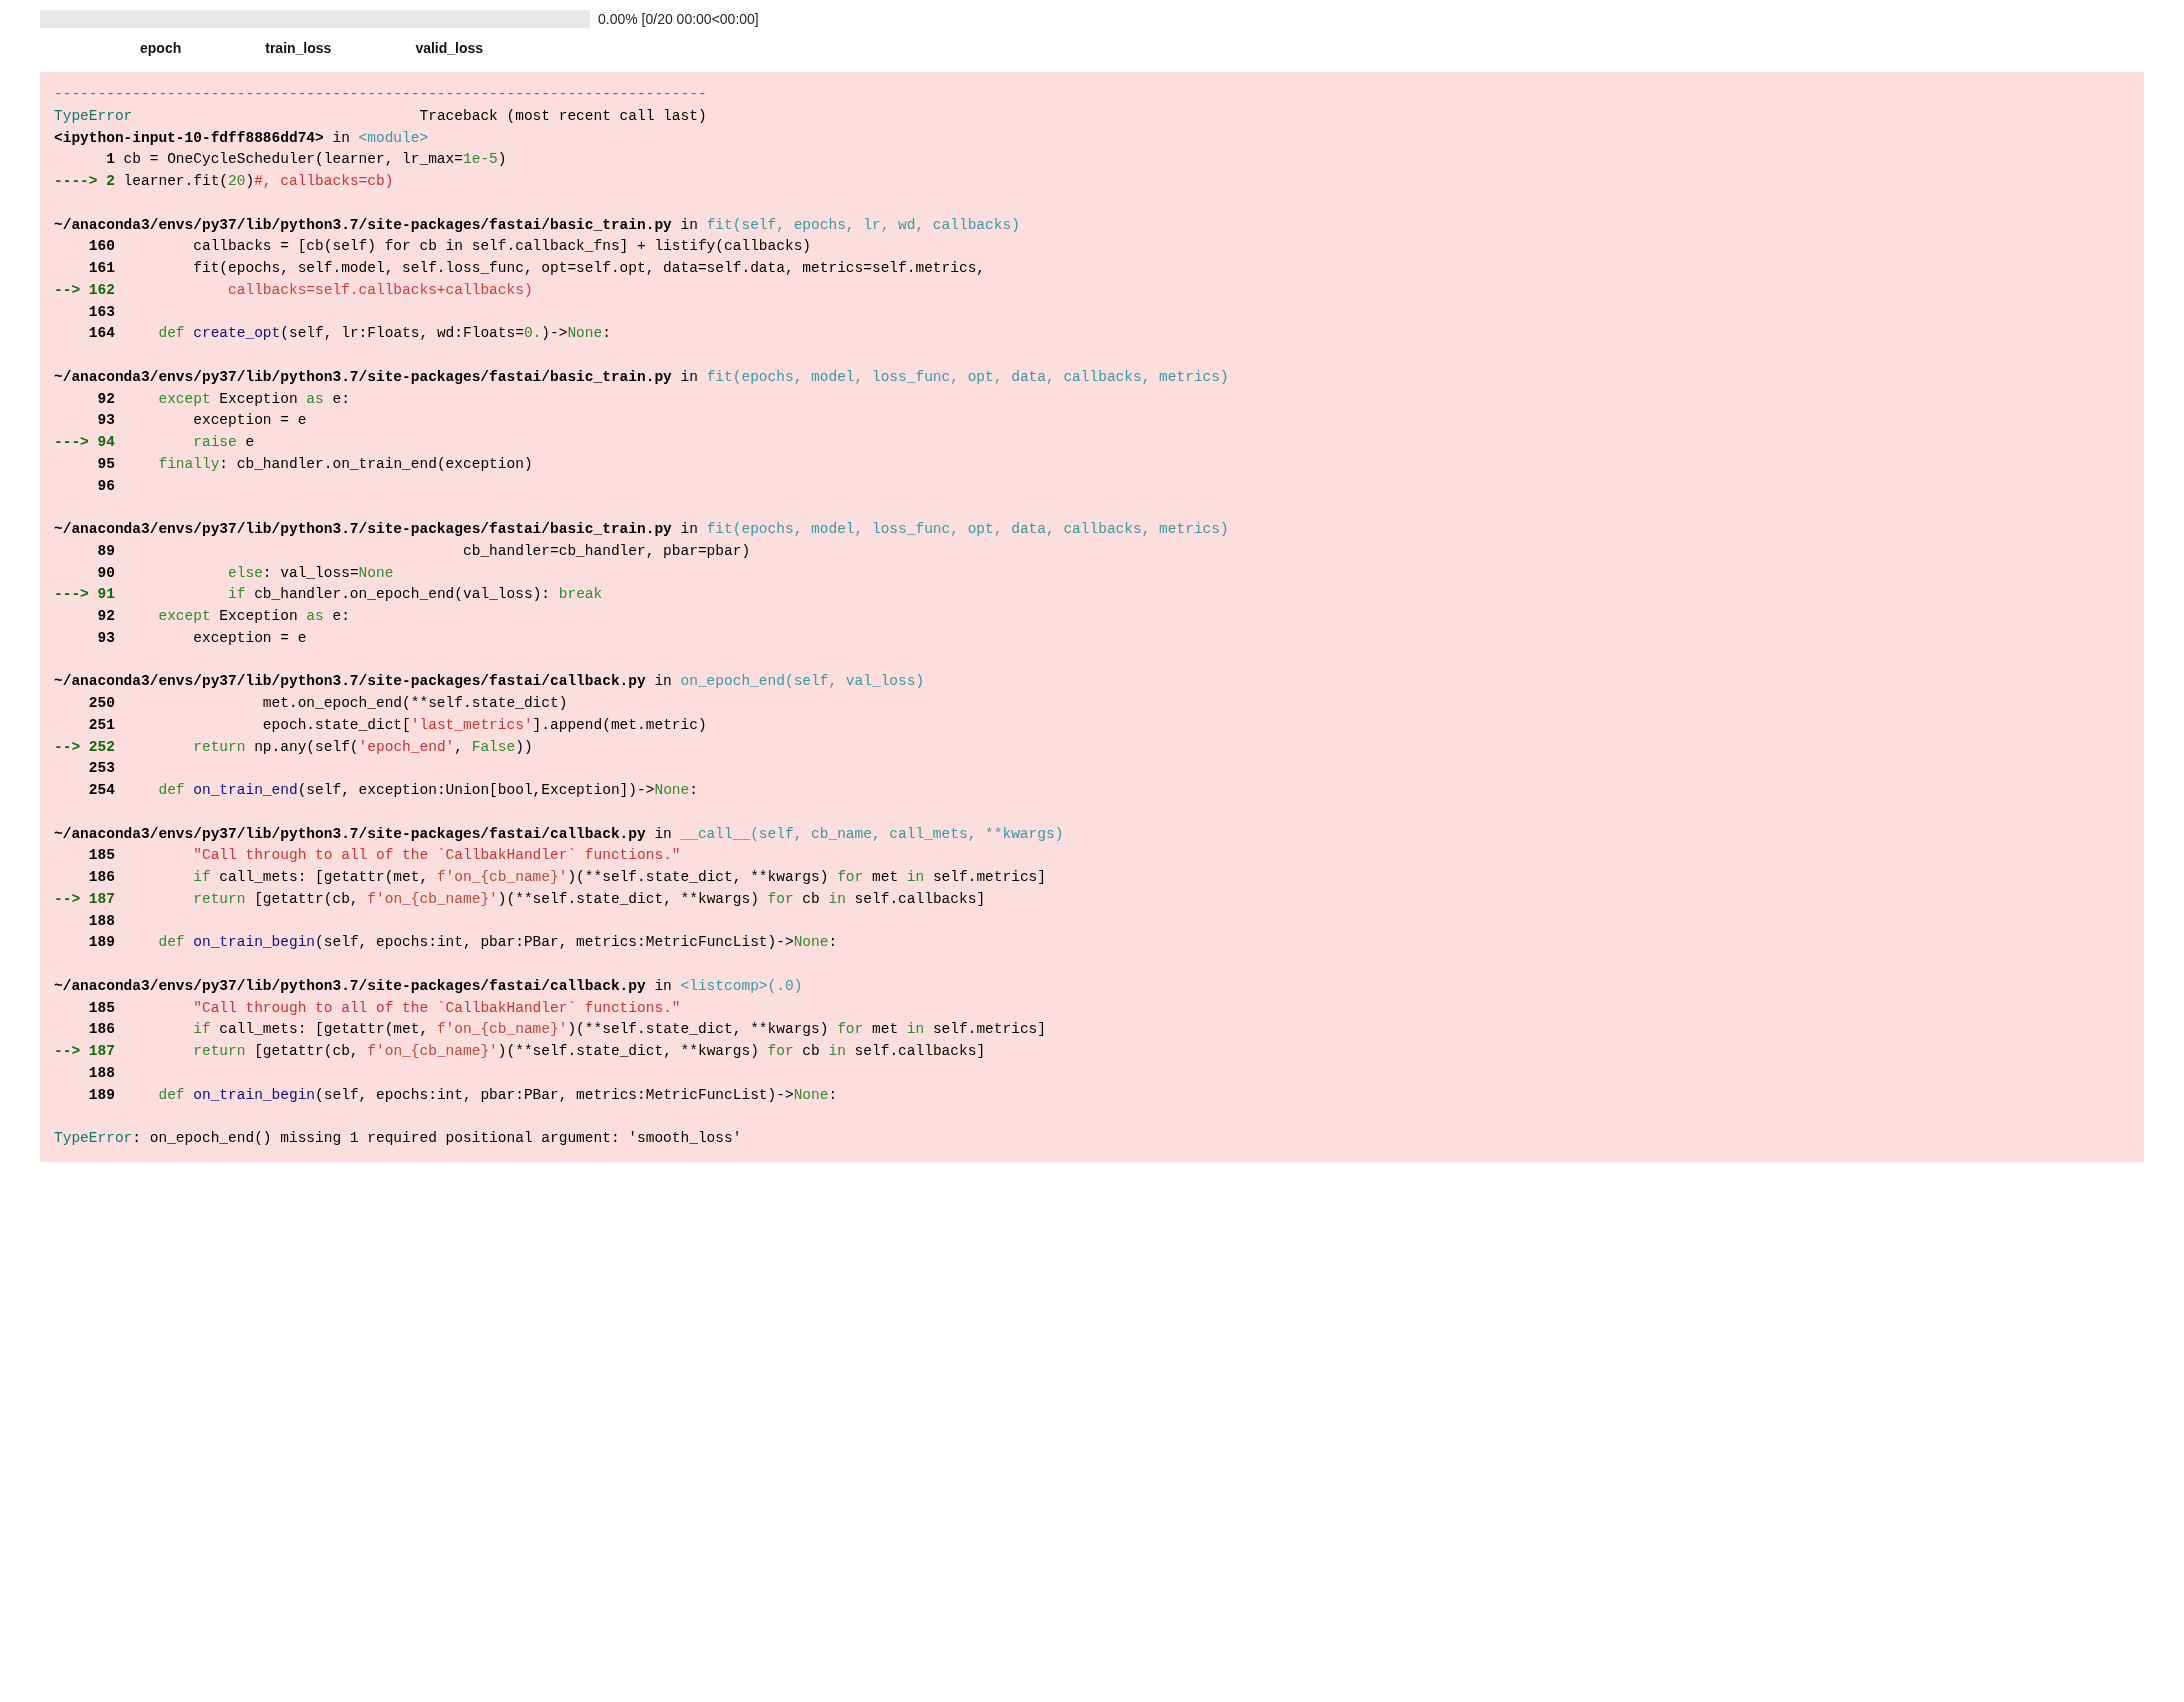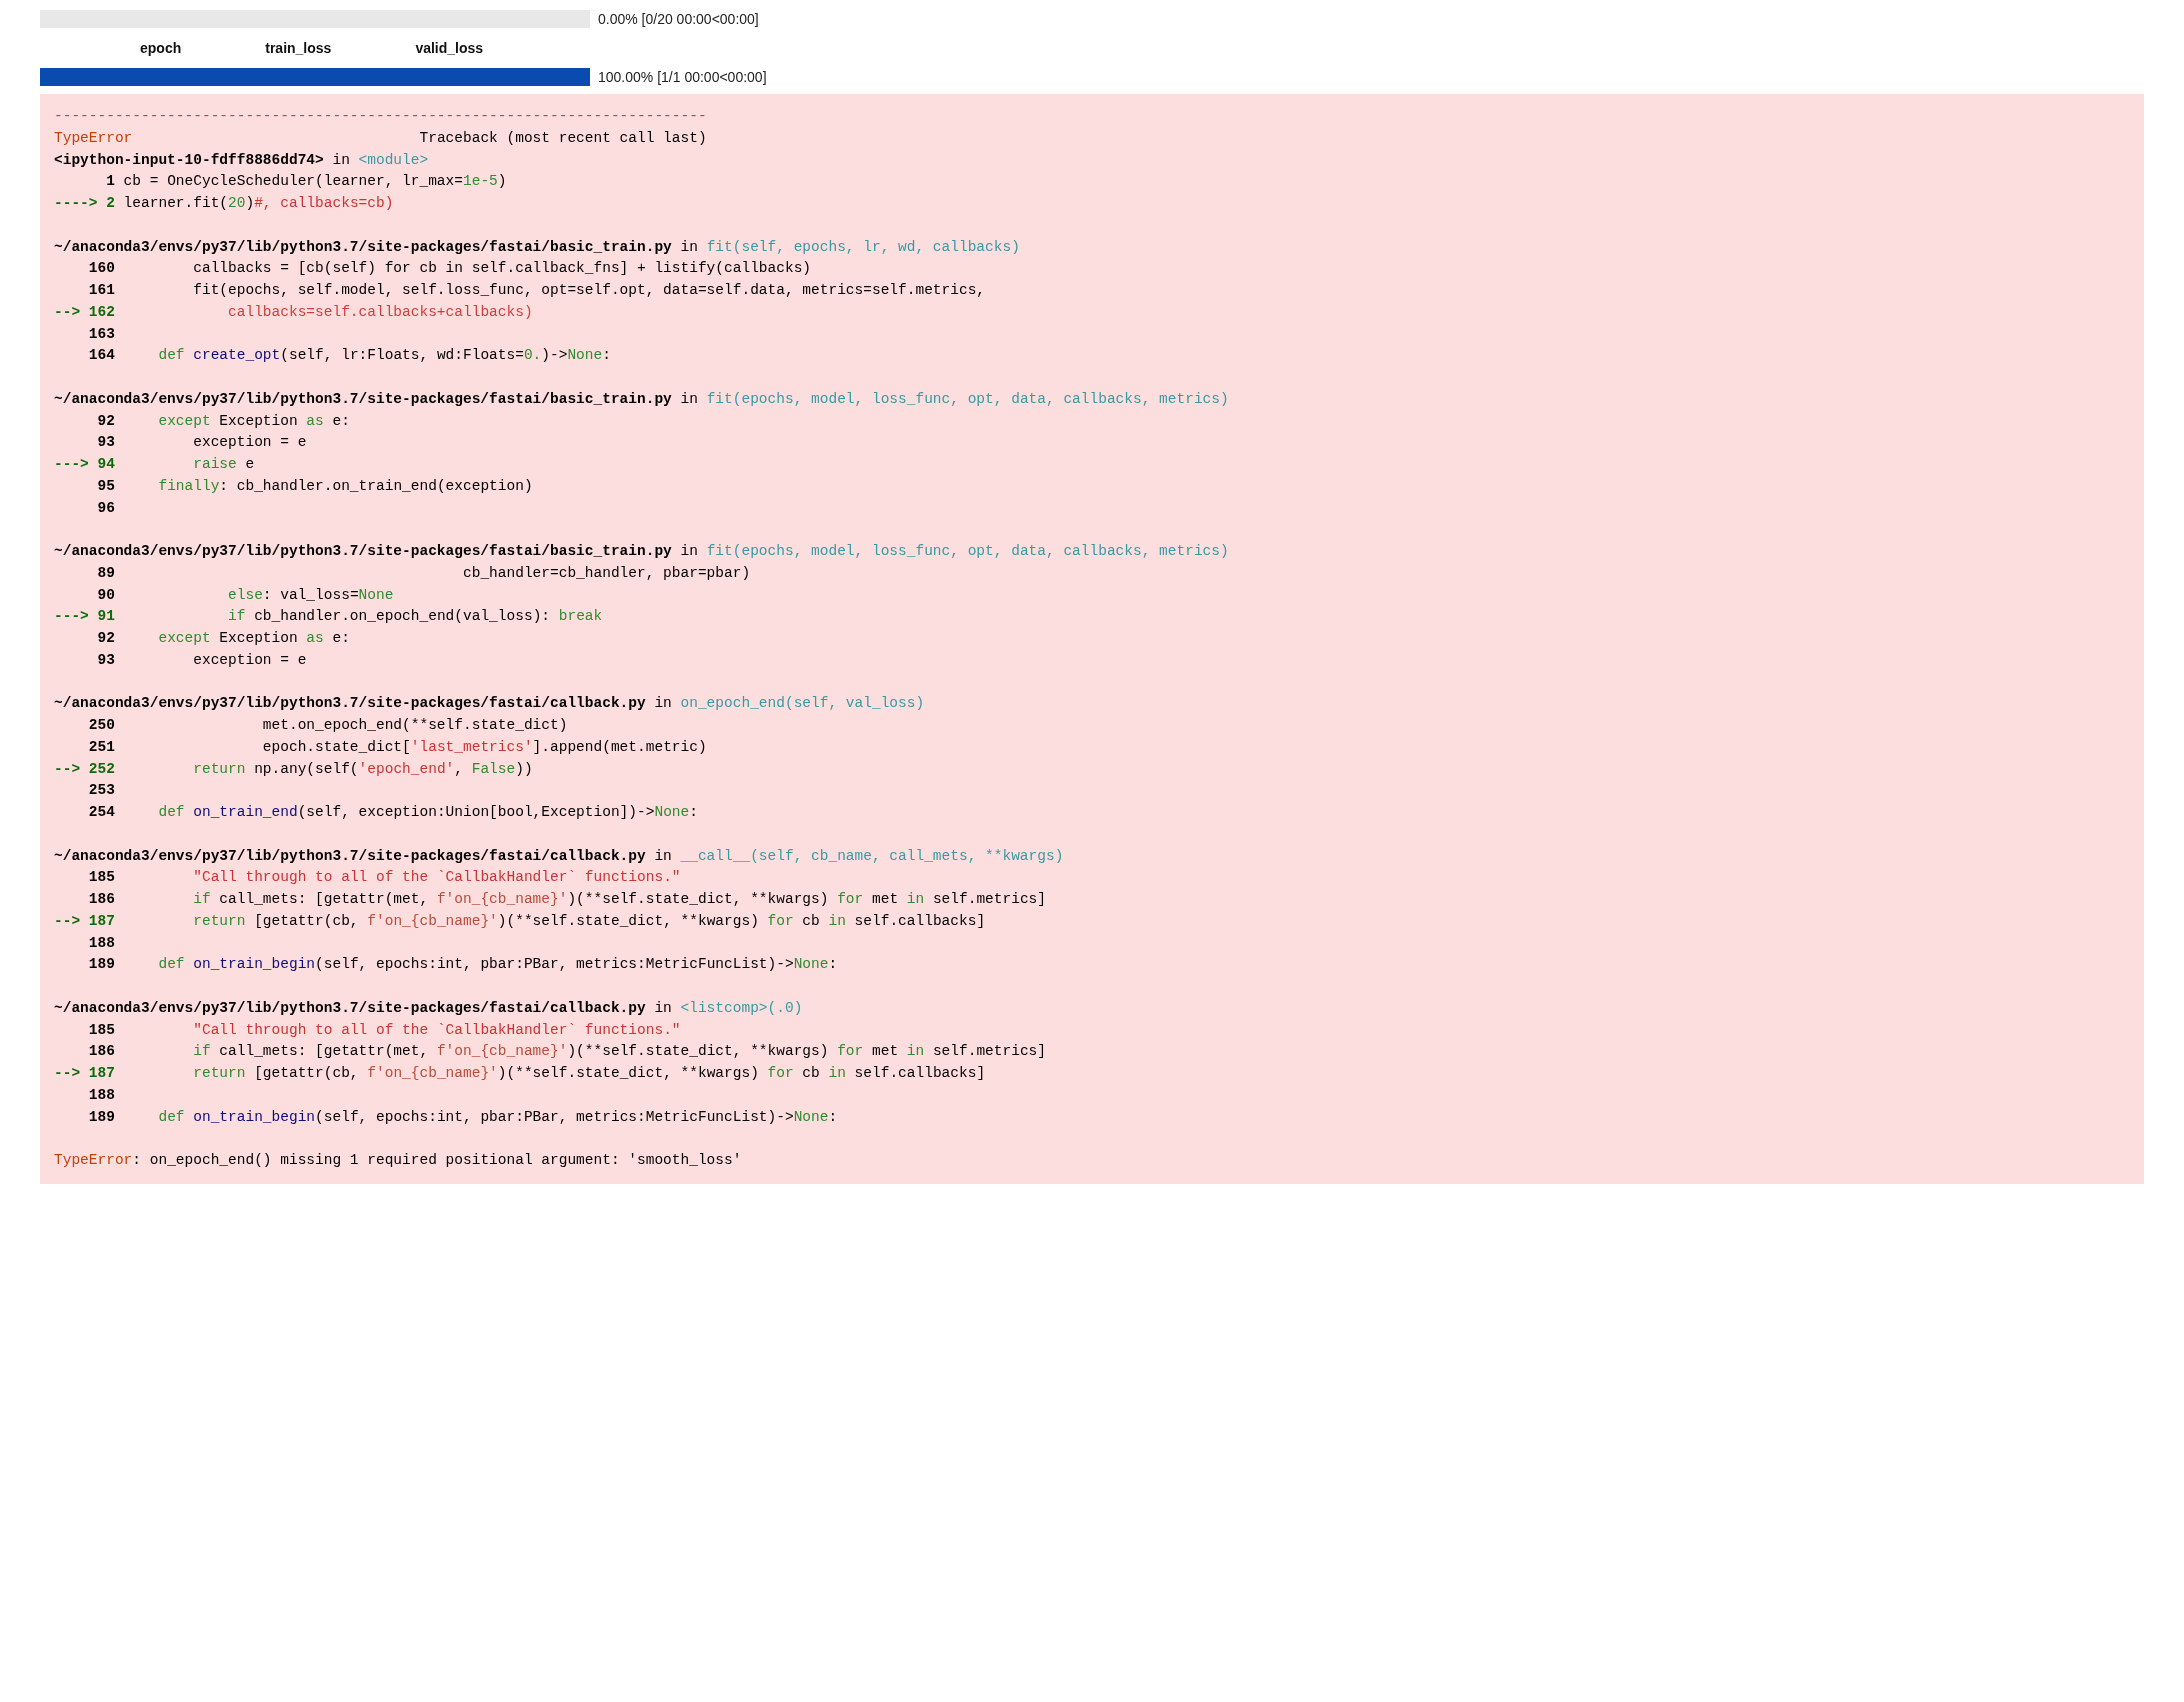--- a/index.html
+++ b/index.html
@@ -47,21 +47,21 @@
   .traceback {
     background: #fddede;
     padding: 12px 14px;
     font-family: "SF Mono", Menlo, Monaco, Consolas, "Courier New", monospace;
     font-size: 14.5px;
     line-height: 1.5;
     white-space: pre;
     margin: 4px 40px 10px 40px;
   }
   .tb-sep { color: #b94646; }
-  .tb-err-name { color: #c2410c; }
+  .tb-err-name { color: #0f766e; }
   .tb-cyan { color: #379aa3; }
   .tb-green { color: #2e8b2e; text-align: center; }
   .tb-darkgreen { color: #000000; font-weight: 600; }
   .tb-navy { color: #0d0d7c; }
   .tb-red { color: #c93434; }
   .tb-highlight { color: #d23c3c; }
   .tb-fstr { color: #b54d3a; }
   .arrow { color: #0b6b0b; }
 </style>
 </head>
@@ -74,24 +74,20 @@
       <div class="progress-bar-empty"></div>
       <span class="progress-text">0.00% [0/20 00:00&lt;00:00]</span>
     </div>
 
     <div class="table-header">
       <span>epoch</span>
       <span>train_loss</span>
       <span>valid_loss</span>
     </div>
 
-    <div class="progress-row">
-      <div class="progress-bar-full"></div>
-      <span class="progress-text">100.00% [1/1 00:00&lt;00:00]</span>
-    </div>
   </div>
 
   <div class="traceback"><span class="tb-sep">---------------------------------------------------------------------------</span>
 <span class="tb-err-name">TypeError</span>                                 <span>Traceback (most recent call last)</span>
 <span class="tb-darkgreen">&lt;ipython-input-10-fdff8886dd74&gt;</span><span> in </span><span class="tb-cyan">&lt;module&gt;</span>
 <span class="tb-darkgreen">      1</span><span> cb = OneCycleScheduler(learner, lr_max=</span><span class="tb-green">1e-5</span><span>)</span>
 <span class="tb-darkgreen arrow">----&gt; 2</span><span> learner</span><span>.fit(</span><span class="tb-green">20</span><span>)</span><span class="tb-red">#, callbacks=cb)</span>
 
 <span class="tb-darkgreen">~/anaconda3/envs/py37/lib/python3.7/site-packages/fastai/basic_train.py</span><span> in </span><span class="tb-cyan">fit(self, epochs, lr, wd, callbacks)</span>
 <span class="tb-darkgreen">    160</span><span>         callbacks = [cb(self) for cb in self.callback_fns] + listify(callbacks)</span>

